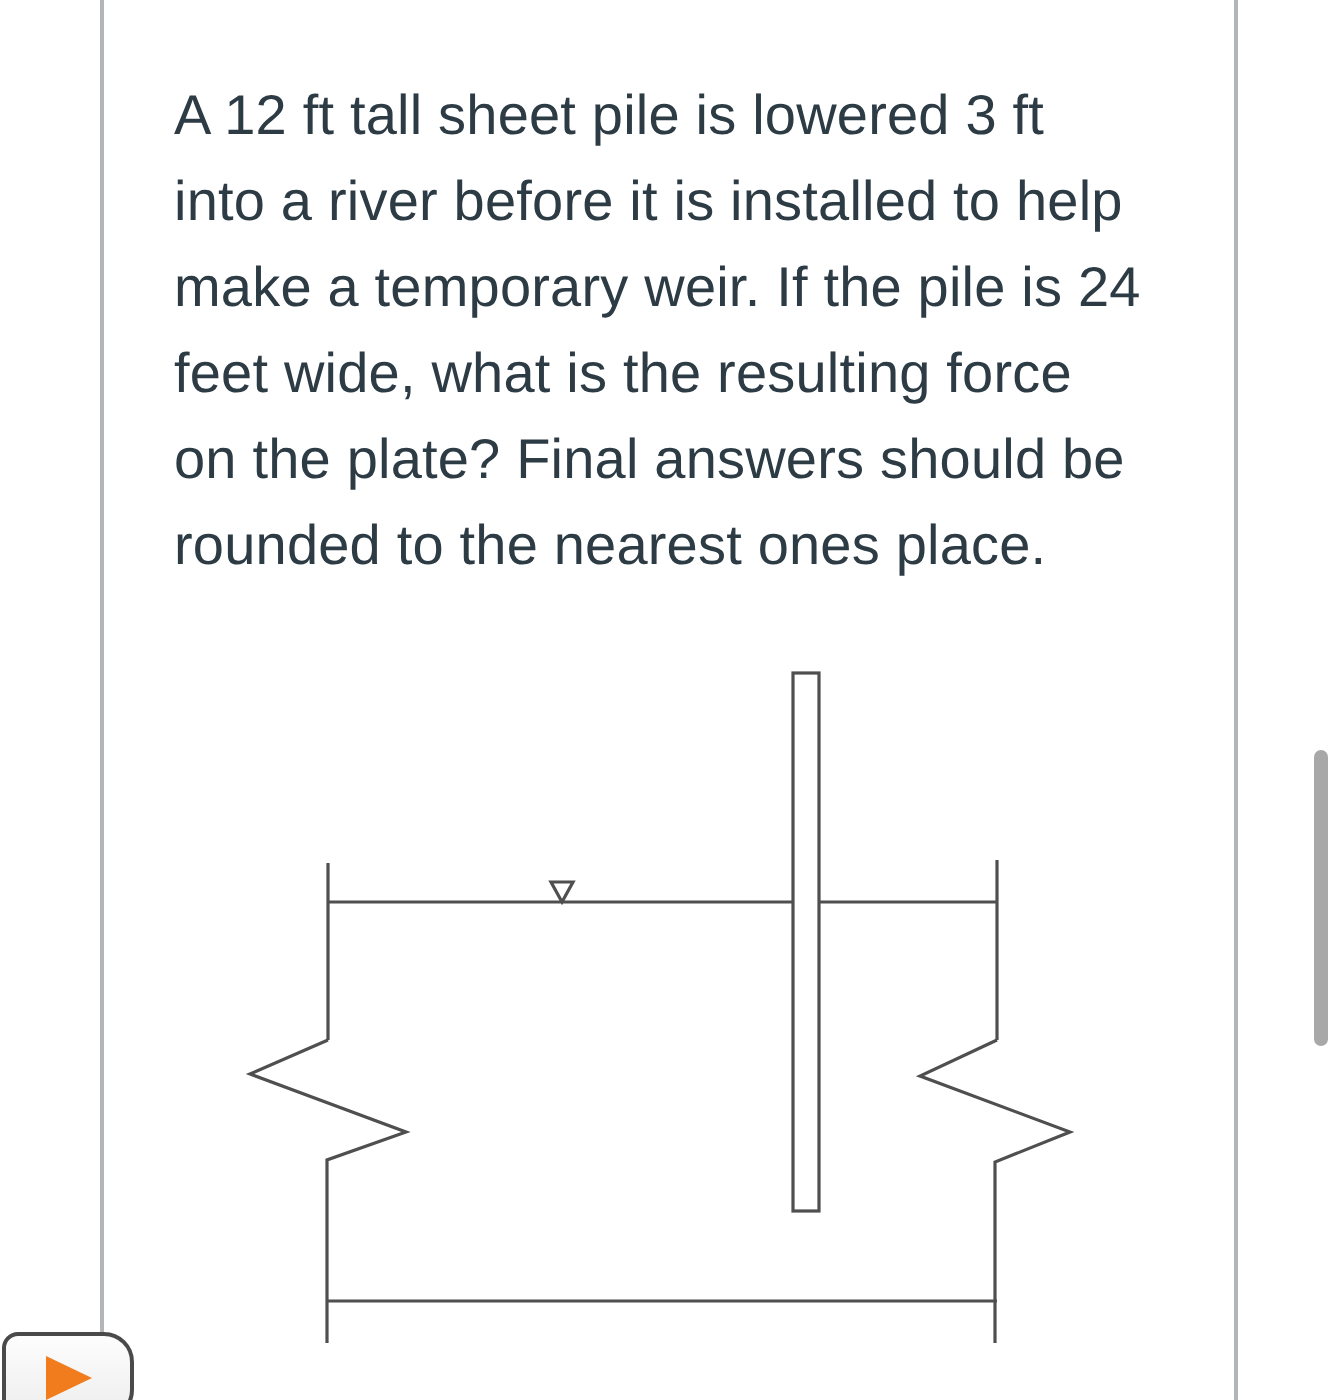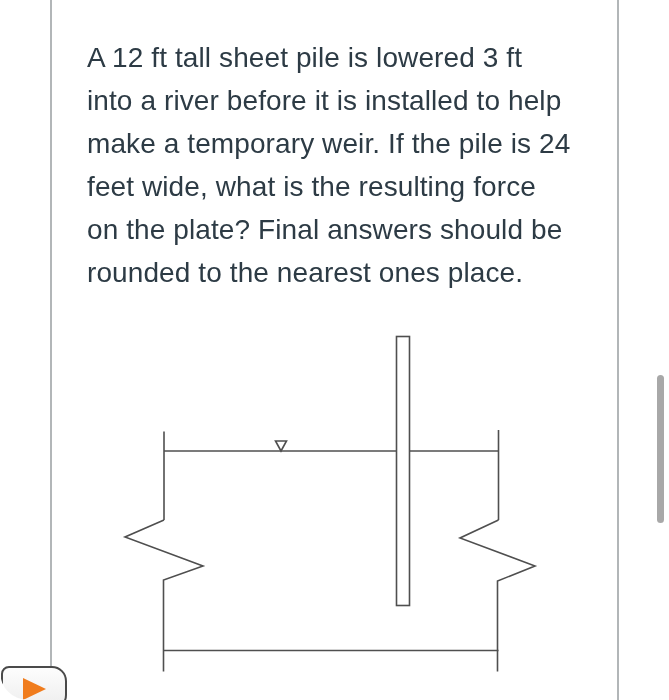--- a/index.html
+++ b/index.html
@@ -7,21 +7,20 @@
     padding: 0;
     background: #ffffff;
     font-family: "Liberation Sans", sans-serif;
   }
   #viewport {
     position: relative;
     width: 669px;
     height: 700px;
     overflow: hidden;
     background: #ffffff;
-    border-radius: 28px;
   }
   .card-border {
     position: absolute;
     top: 0;
     width: 2px;
     height: 700px;
     background: #b2b6b8;
   }
   #card-border-left  { left: 50px; }
   #card-border-right { left: 617px; }

